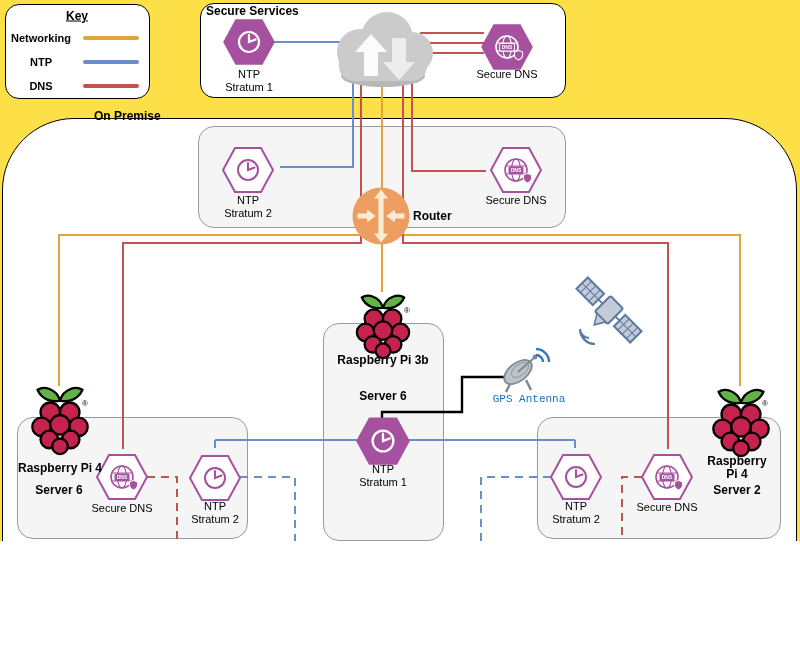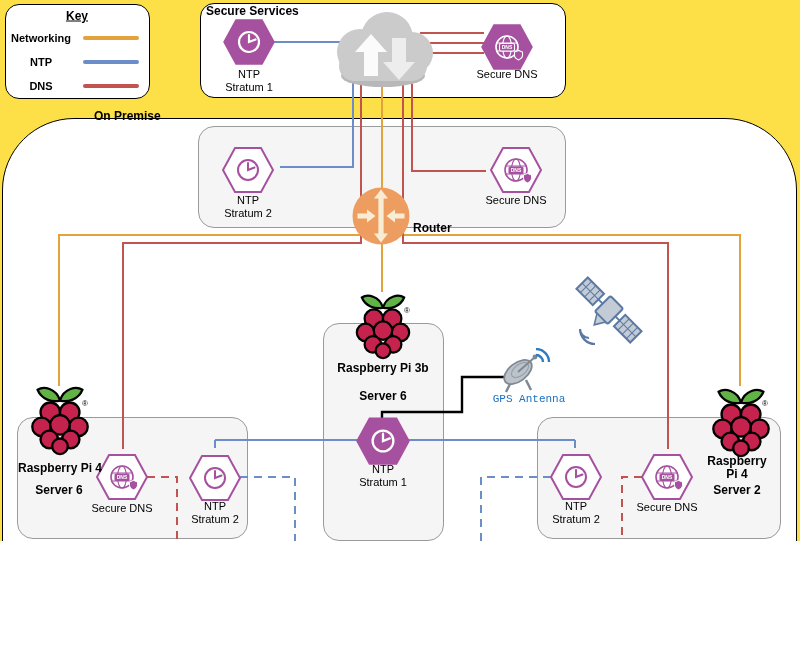--- a/index.html
+++ b/index.html
@@ -260,24 +260,24 @@
 
   <div class="lbl bold left" style="left:206px;top:11px;">Secure Services</div>
   <div class="lbl bold left" style="left:58px;top:116px;margin-left:36px;">On Premise</div>
 
   <div class="lbl" style="left:249px;top:81px;">NTP
 Stratum 1</div>
   <div class="lbl" style="left:507px;top:74px;">Secure DNS</div>
 
   <div class="lbl" style="left:248px;top:207px;">NTP
 Stratum 2</div>
-  <div class="lbl bold left" style="left:413px;top:216px;margin-top:12px;">Router</div>
+  <div class="lbl bold left" style="left:413px;top:216px;">Router</div>
   <div class="lbl" style="left:516px;top:200px;">Secure DNS</div>
 
-  <div class="lbl bold" style="left:383px;top:368px;">Raspberry Pi 3b</div>
+  <div class="lbl bold" style="left:383px;top:360px;">Raspberry Pi 3b</div>
   <div class="lbl bold" style="left:383px;top:396px;">Server 6</div>
   <div class="lbl" style="left:383px;top:476px;">NTP
 Stratum 1</div>
 
   <div class="lbl bold" style="left:60px;top:468px;">Raspberry Pi 4</div>
   <div class="lbl bold" style="left:59px;top:490px;">Server 6</div>
   <div class="lbl" style="left:122px;top:508px;">Secure DNS</div>
   <div class="lbl" style="left:215px;top:513px;">NTP
 Stratum 2</div>
 

